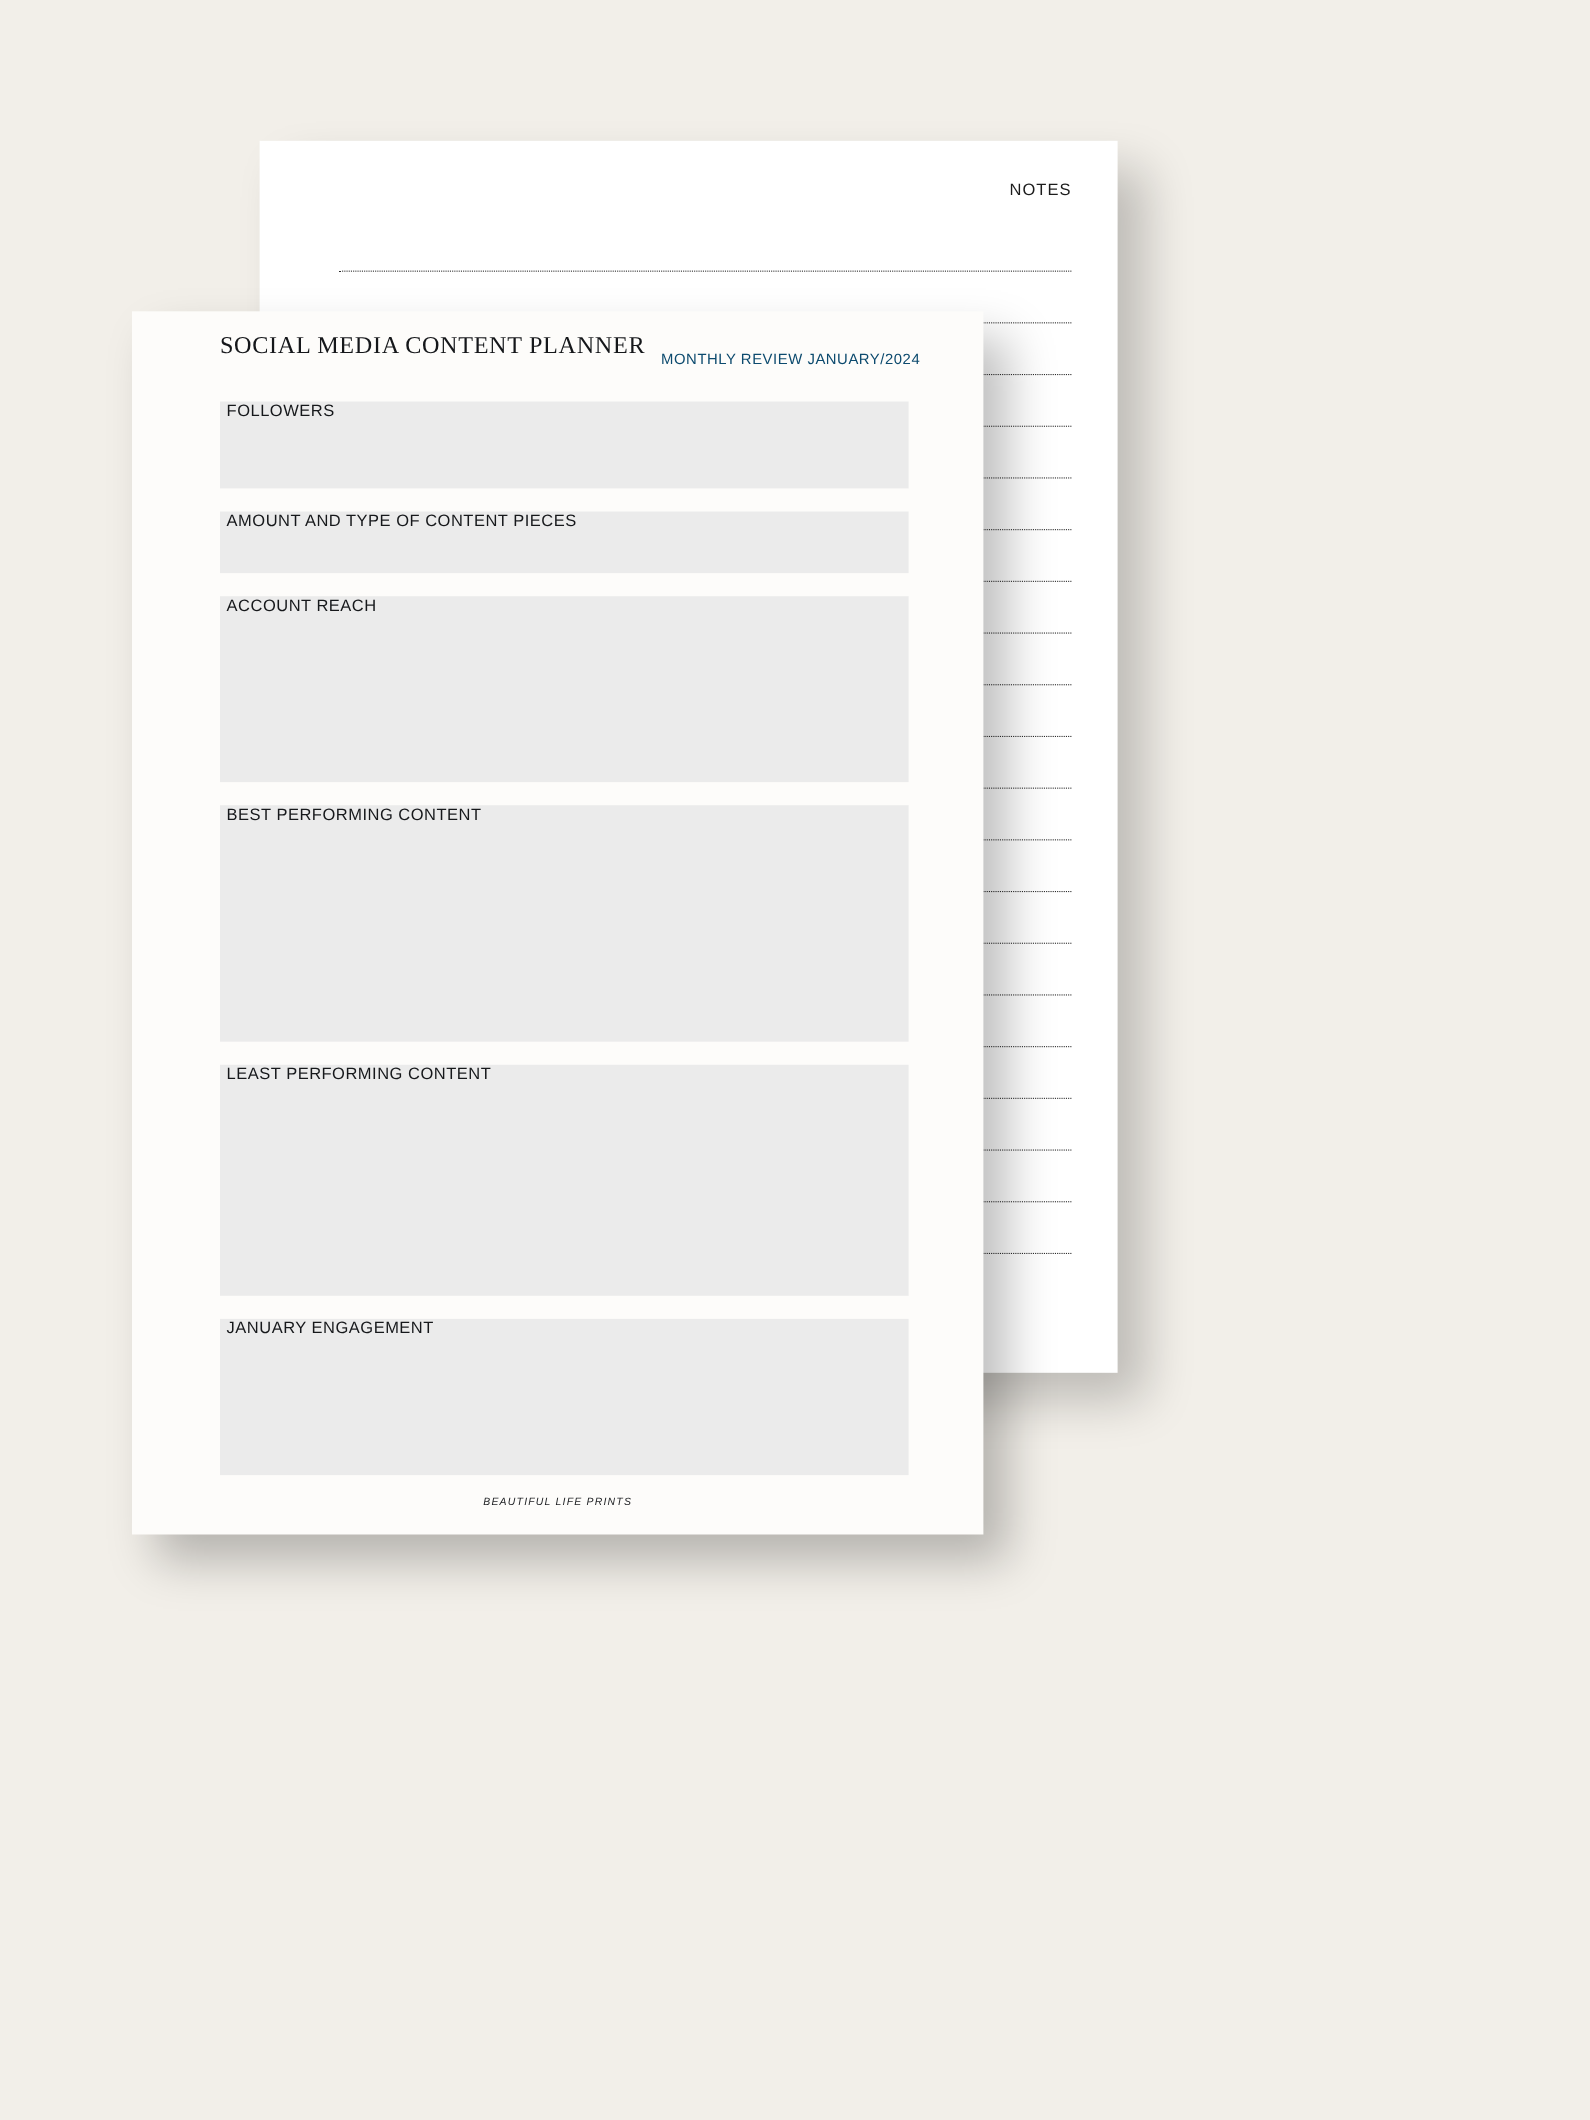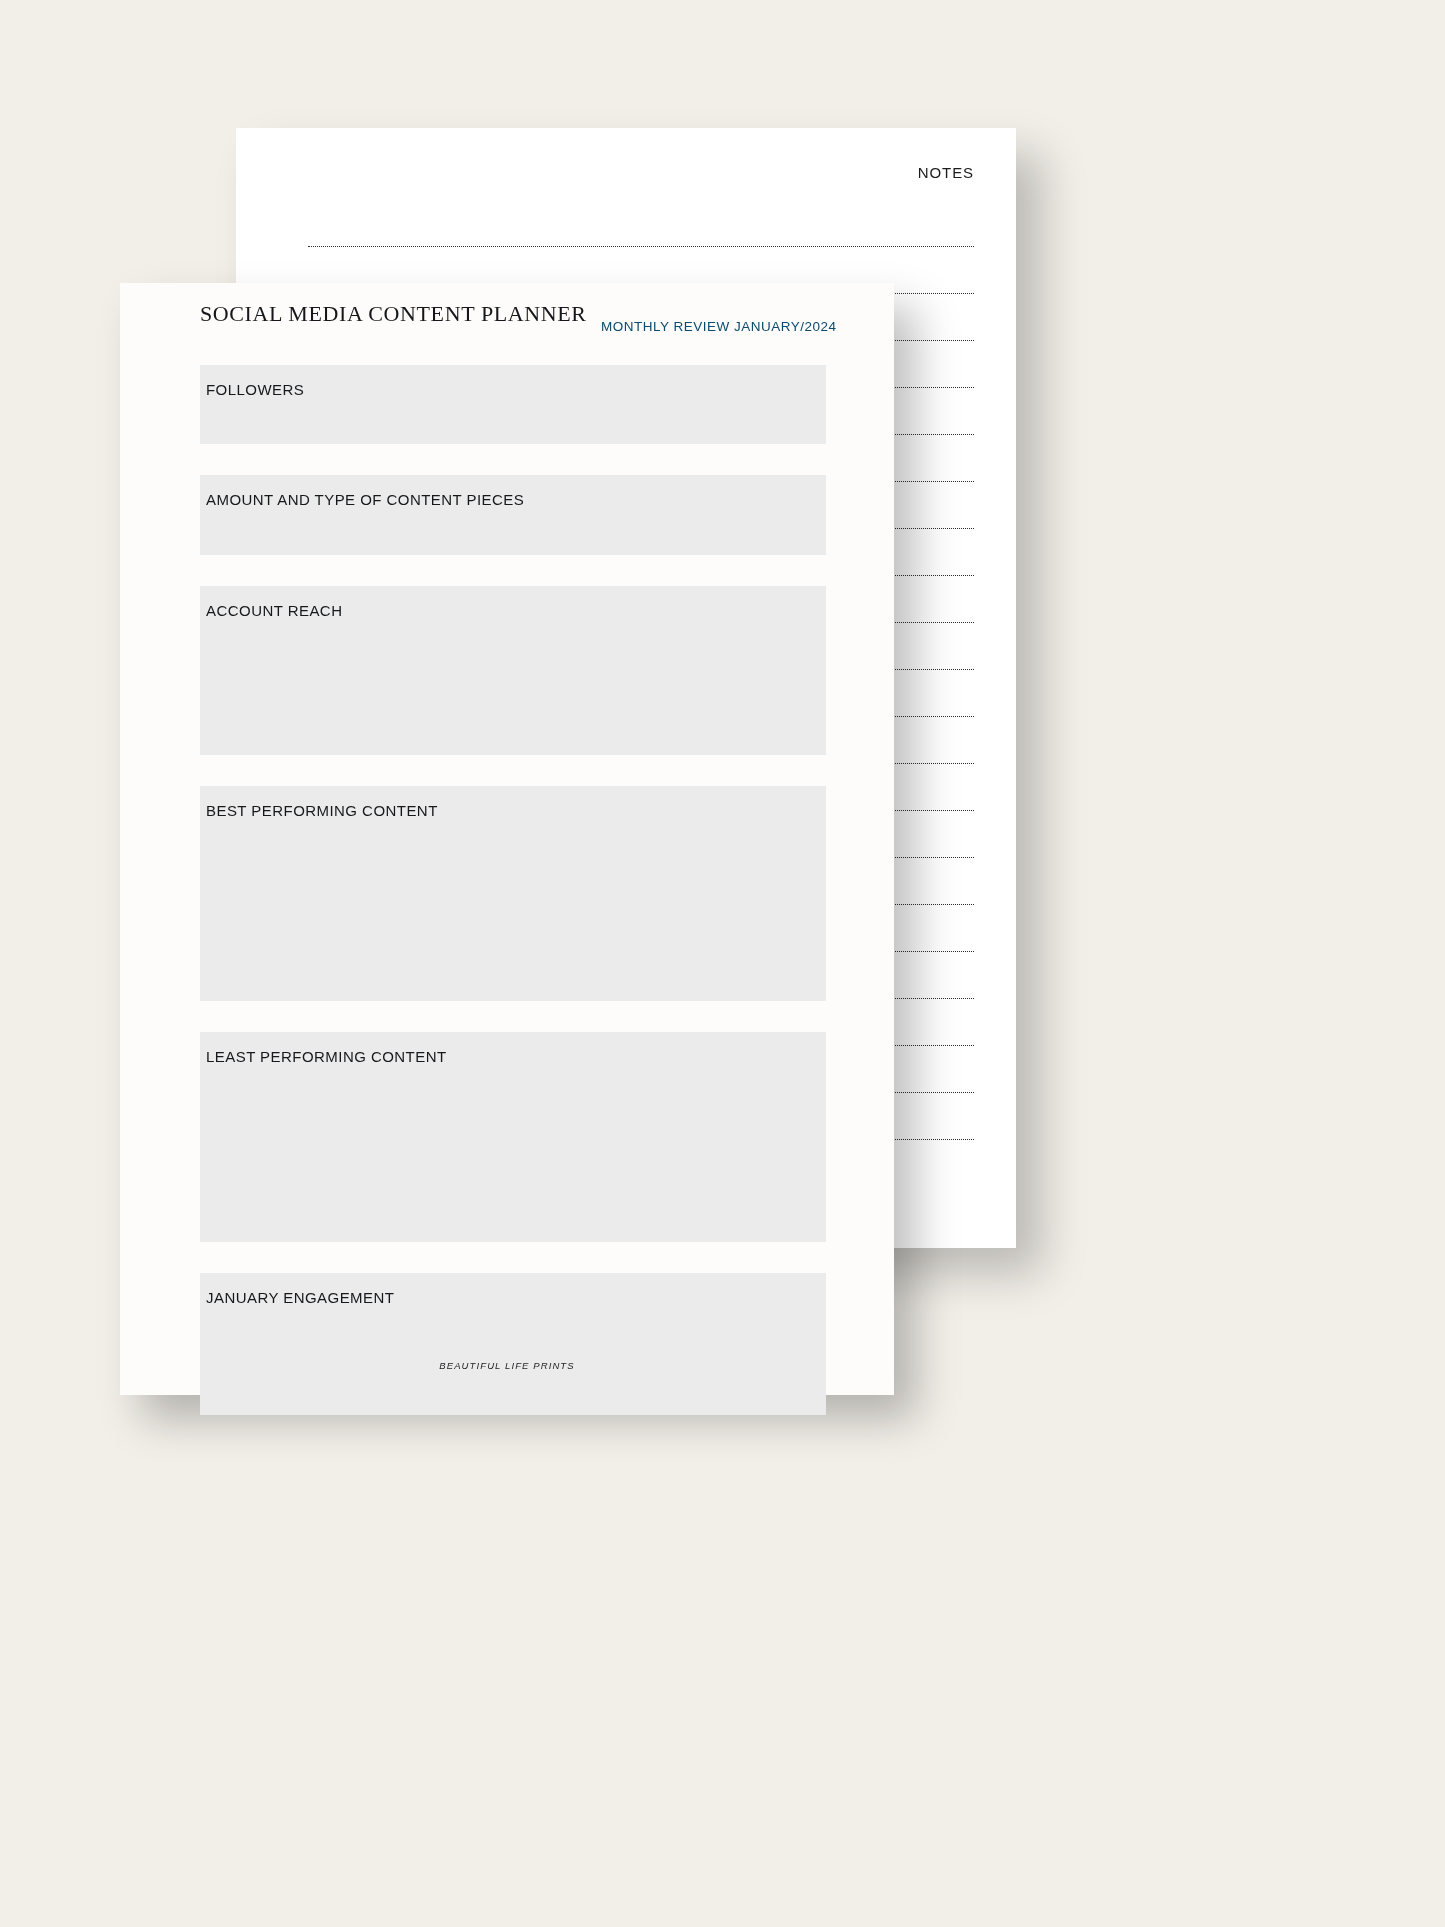--- a/index.html
+++ b/index.html
@@ -82,23 +82,23 @@
   }
 
   .sections {
     position: absolute;
     left: 80px;
     top: 82px;
     width: 626px;
   }
   .section-block {
     background: #ebebeb;
-    margin-bottom: 31px;
+    margin-bottom: 21px;
     box-sizing: border-box;
-    padding: 16px 0 0 6px;
+    padding: 0 0 0 6px;
   }
   .section-label {
     font-size: 15px;
     letter-spacing: 0.45px;
     color: #16181b;
   }
 
   #page-footer {
     position: absolute;
     left: 0;
@@ -143,21 +143,21 @@
 <div id="front-page">
   <div class="page-header">
     <div id="planner-title">SOCIAL MEDIA CONTENT PLANNER</div>
     <div id="planner-subtitle">MONTHLY REVIEW JANUARY/2024</div>
   </div>
 
   <div class="sections" id="sections-container">
       <div class="section-block" style="height: 79px;">
         <div class="section-label">FOLLOWERS</div>
       </div>
-      <div class="section-block" style="height: 80px;">
+      <div class="section-block" style="height: 56px;">
         <div class="section-label">AMOUNT AND TYPE OF CONTENT PIECES</div>
       </div>
       <div class="section-block" style="height: 169px;">
         <div class="section-label">ACCOUNT REACH</div>
       </div>
       <div class="section-block" style="height: 215px;">
         <div class="section-label">BEST PERFORMING CONTENT</div>
       </div>
       <div class="section-block" style="height: 210px;">
         <div class="section-label">LEAST PERFORMING CONTENT</div>

